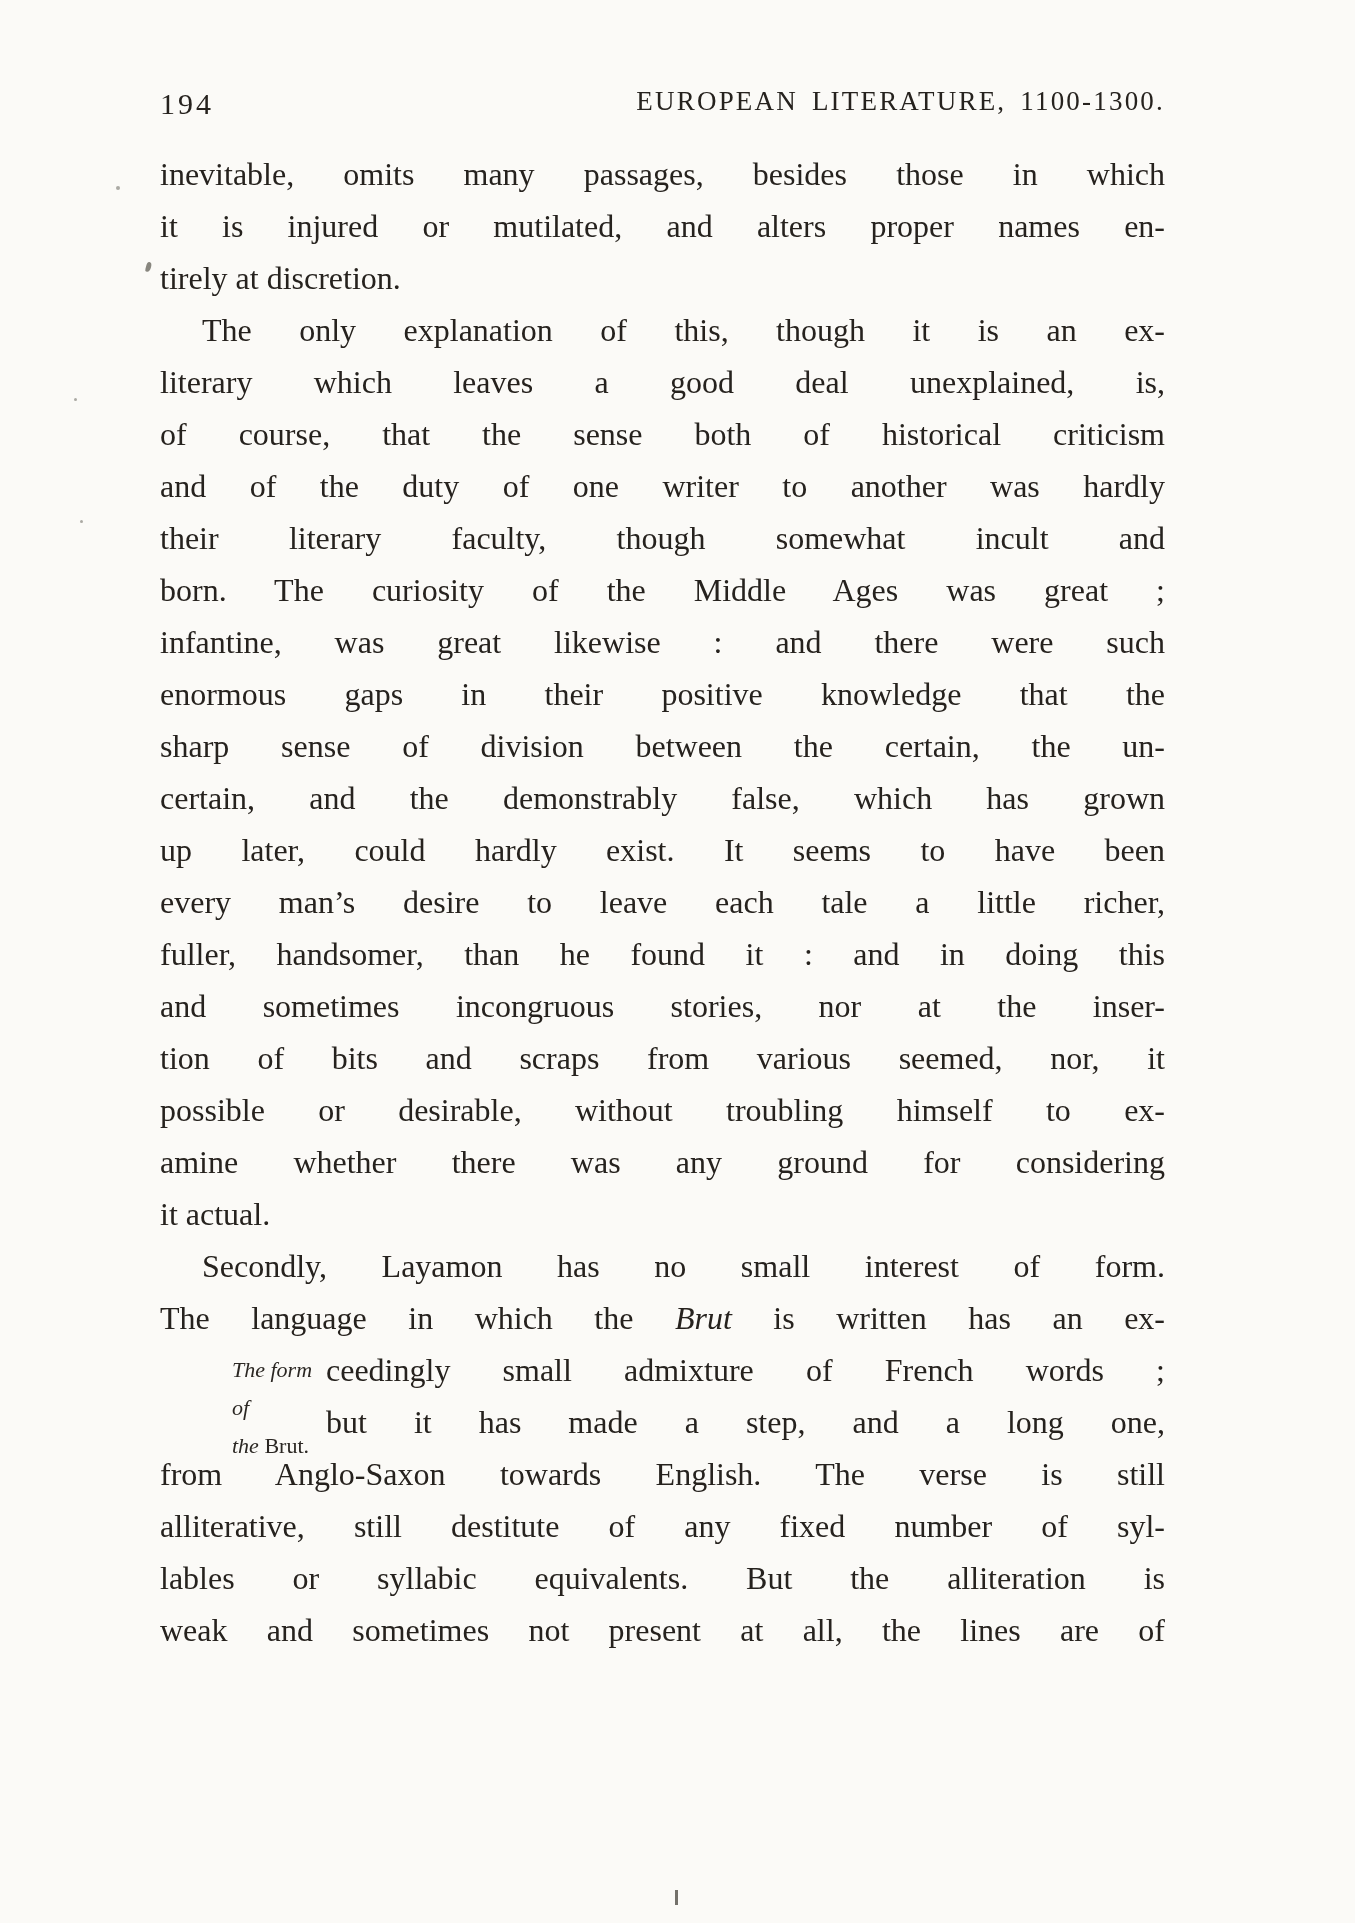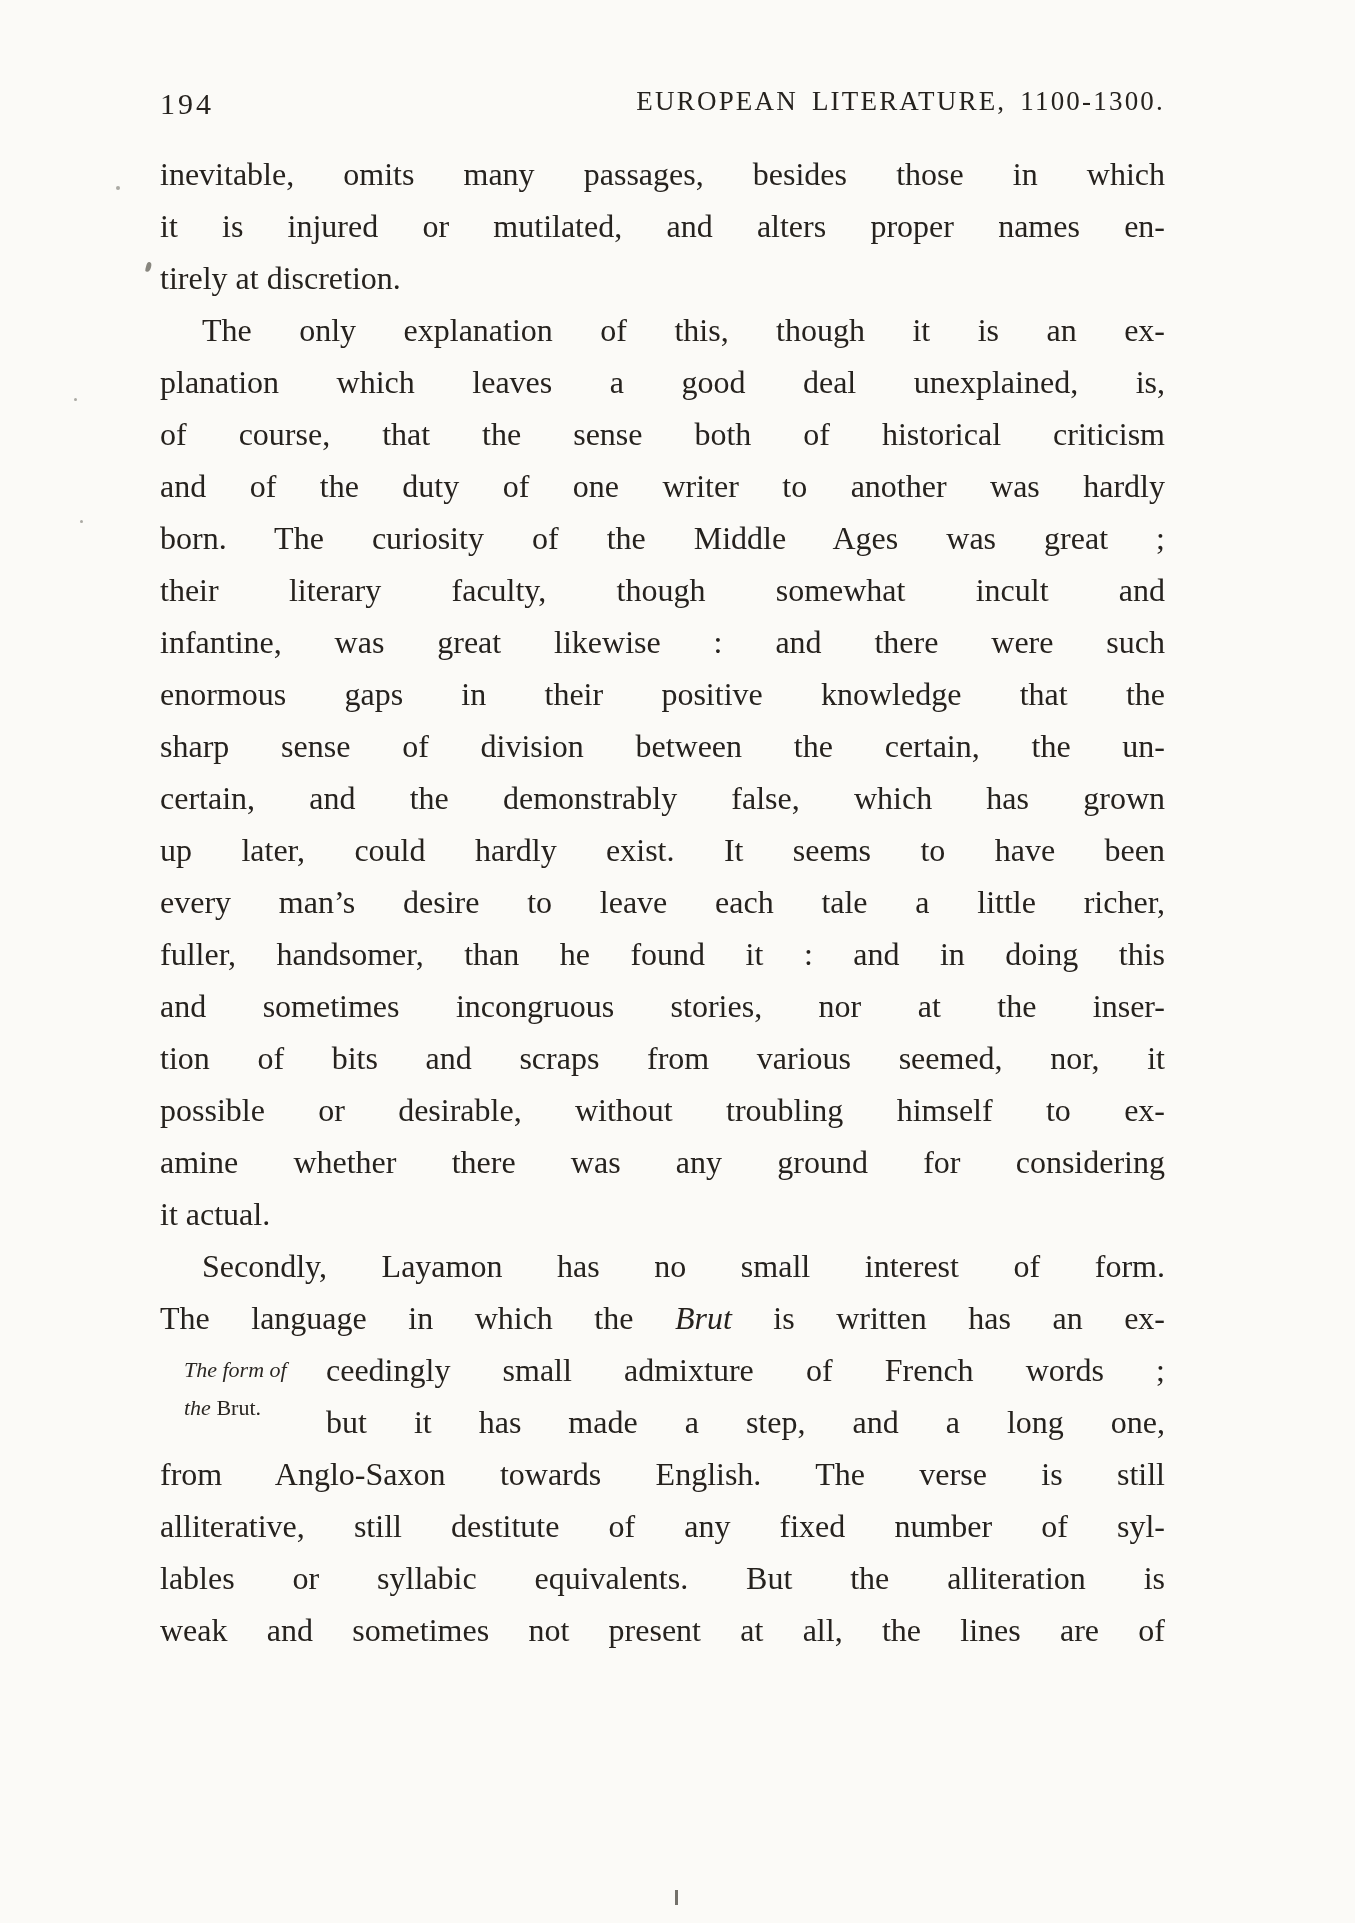--- a/index.html
+++ b/index.html
@@ -41,21 +41,21 @@
   .italic { font-style:italic; }
 
   
   .noteblock { position:relative; }
   .cutin { padding-left:166px; }
   .sidenote {
     position:absolute; left:24px; top:7px; width:150px;
     font-size:22px; line-height:38px; color:#2b2username:#2b2723;
     color:#2b2723;
   }
-  .sidenote .italic { font-style:italic; }
+  .sidenote .italic { font-style:italic;margin-left:48px; }
 
   
   .speck {
     position:absolute; background:#4a463f; border-radius:50%; opacity:.45;
   }
   .comma-artifact {
     position:absolute; left:146px; top:262px; width:5px; height:10px;
     background:#3c382f; border-radius:60% 60% 70% 30%; opacity:.6;
     transform:rotate(14deg);
   }
@@ -74,25 +74,25 @@
     <div class="running-head">EUROPEAN LITERATURE, 1100-1300.</div>
   </div>
 
   <div class="text-block">
 
     <div class="jline">inevitable, omits many passages, besides those in which</div>
     <div class="jline">it is injured or mutilated, and alters proper names en-</div>
     <div class="lastline">tirely at discretion.</div>
 
     <div class="jline indent">The only explanation of this, though it is an ex-</div>
-    <div class="jline">planation which leaves a good deal unexplained, is,</div>
+    <div class="jline">literary which leaves a good deal unexplained, is,</div>
     <div class="jline">of course, that the sense both of historical criticism</div>
     <div class="jline">and of the duty of one writer to another was hardly</div>
+    <div class="jline">their literary faculty, though somewhat incult and</div>
     <div class="jline">born. The curiosity of the Middle Ages was great ;</div>
-    <div class="jline">their literary faculty, though somewhat incult and</div>
     <div class="jline">infantine, was great likewise : and there were such</div>
     <div class="jline">enormous gaps in their positive knowledge that the</div>
     <div class="jline">sharp sense of division between the certain, the un-</div>
     <div class="jline">certain, and the demonstrably false, which has grown</div>
     <div class="jline">up later, could hardly exist. It seems to have been</div>
     <div class="jline">every man’s desire to leave each tale a little richer,</div>
     <div class="jline">fuller, handsomer, than he found it : and in doing this</div>
     <div class="jline">and sometimes incongruous stories, nor at the inser-</div>
     <div class="jline">tion of bits and scraps from various seemed, nor, it</div>
     <div class="jline">possible or desirable, without troubling himself to ex-</div>

